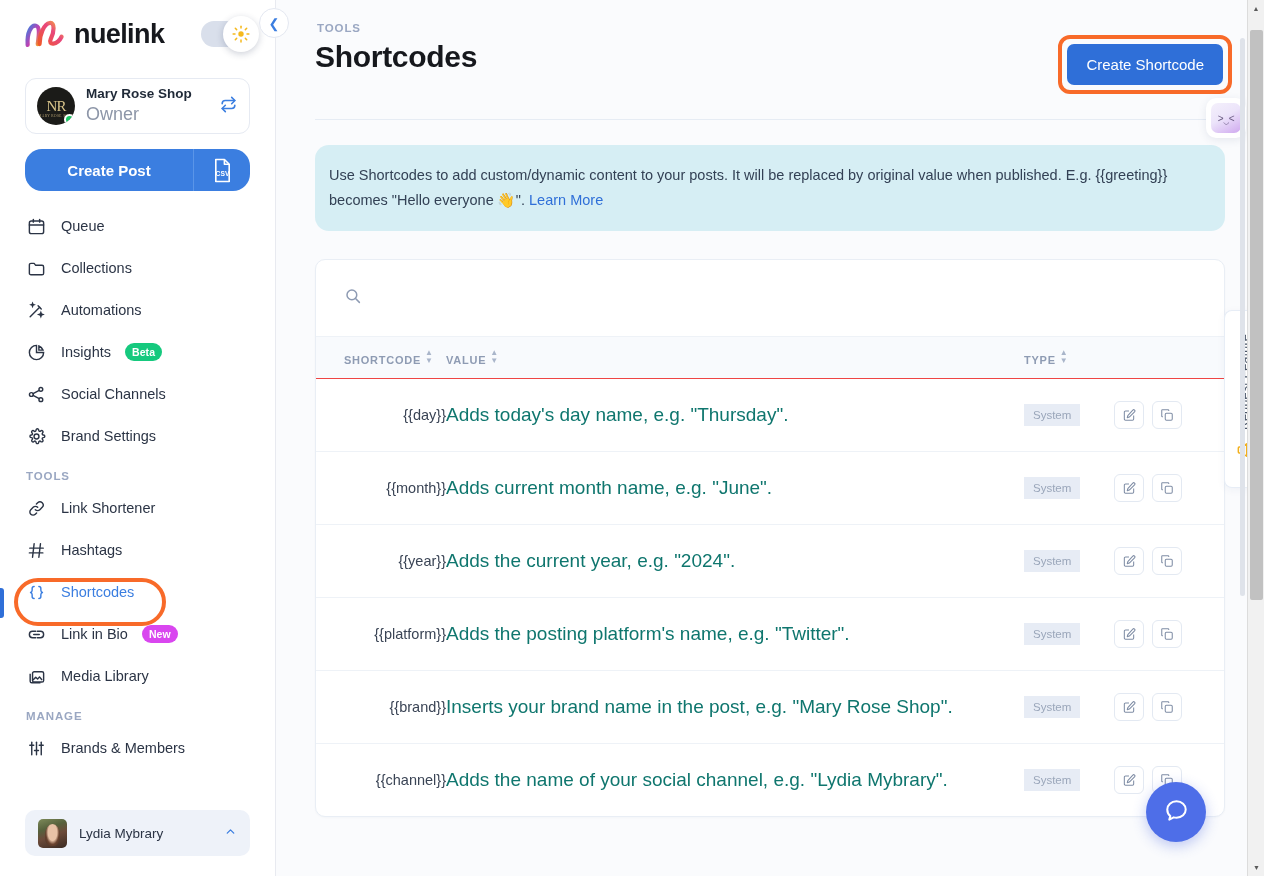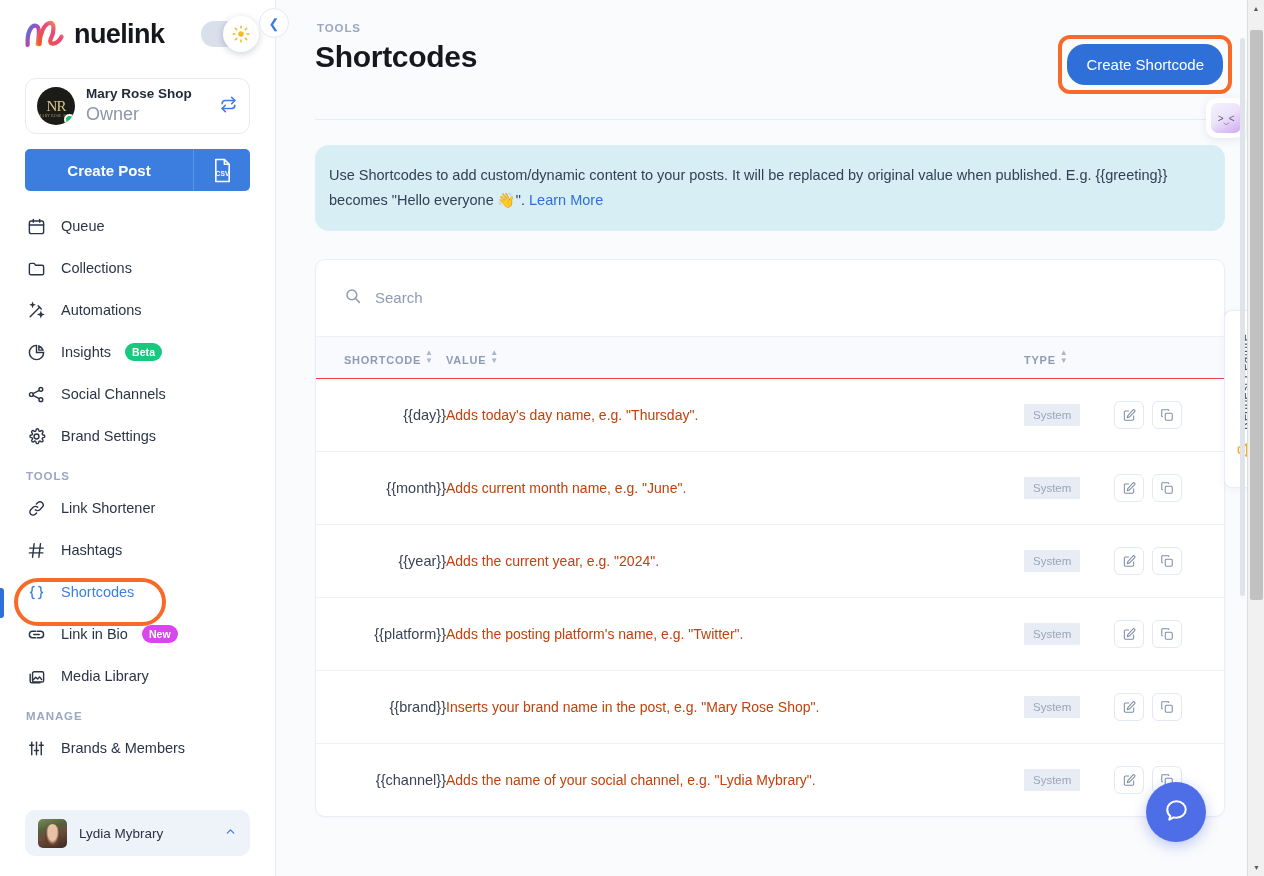--- a/index.html
+++ b/index.html
@@ -69,21 +69,21 @@
     position: absolute; right: 0px; bottom: 0px;
     width: 11px; height: 11px; border-radius: 50%;
     background: #19c964; border: 2px solid #fff;
   }
   .brand-name { font-size: 13.5px; font-weight: bold; color: #1f2937; line-height: 1.25; }
   .brand-role { font-size: 18px; color: #8d96a8; line-height: 1.3; }
   .brand-switch { margin-left: auto; color: #3b7ee0; font-size: 16px; cursor: pointer; }
 
   .create-post-row {
     margin: 15px 25px 0 25px;
-    height: 42px; border-radius: 5px; overflow: hidden;
+    height: 42px; border-radius: 17px; overflow: hidden;
     display: flex; background: #3b7ee0;
   }
   .create-post-btn {
     flex: 1; display: flex; align-items: center; justify-content: center;
     color: #fff; font-size: 15px; font-weight: bold; cursor: pointer;
     border-right: 1px solid #5a95e8;
   }
   .csv-btn {
     width: 56px; display: flex; align-items: center; justify-content: center;
     cursor: pointer;
@@ -148,21 +148,21 @@
 
   .crumb {
     font-size: 11.5px; font-weight: bold; letter-spacing: .9px;
     color: #9aa7c2; padding-left: 2px;
   }
   .title-row { display: flex; align-items: flex-start; margin-top: 6px; }
   .page-title { font-size: 30px; font-weight: bold; color: #16181d; letter-spacing: -0.3px; }
   .create-btn-wrap { margin-left: auto; position: relative; margin-top: 4px; margin-right: 2px; }
   .create-btn {
     background: #2f6fd8; color: #fff; font-size: 15px;
-    border: none; border-radius: 18px; padding: 12px 19px; cursor: pointer;
+    border: none; border-radius: 7px; padding: 12px 19px; cursor: pointer;
   }
   .ring-create {
     position: absolute; left: -9px; top: -9px; right: -9px; bottom: -9px;
     border: 4px solid #f86a29; border-radius: 12px; pointer-events: none;
   }
   .divider { height: 1px; background: #e6ecf4; margin-top: 34px; }
 
   .info-banner {
     margin-top: 25px; background: #d6eef4; border-radius: 14px;
     padding: 18px 14px; color: #334155;
@@ -190,21 +190,21 @@
     font-size: 11px; font-weight: bold; letter-spacing: .75px; color: #8e9bb3;
     text-align: left; padding: 12px 0 12px 0; white-space: nowrap;
   }
   th .sort { display: inline-block; margin-left: 4px; color: #a9b5ca; font-size: 8px; line-height: 1; vertical-align: 1px; }
   th.c-short { width: 130px; padding-left: 28px; }
   th.c-value { width: auto; }
   th.c-type  { width: 200px; }
   tbody td { border-bottom: 1px solid #eef2f7; padding: 22px 0; vertical-align: middle; }
   tbody tr:last-child td { border-bottom: none; }
   td.c-short { padding-left: 28px; font-size: 14.5px; color: #3a4455; white-space: nowrap; text-align: right; }
-  td.c-value { font-size: 14px; color: #c2410c; }
+  td.c-value { font-size: 19px; color: #0f766e; }
   td.c-actions { padding-right: 26px; }
   .type-cell { display: flex; align-items: center; gap: 10px; justify-content: flex-start; }
   .pill {
     background: #e7ecf5; color: #9aa6ba; font-size: 11.5px;
     border-radius: 0; padding: 5px 9px; white-space: nowrap;
   }
   .icon-btn {
     width: 30px; height: 28px; border: 1px solid #e3e9f2; border-radius: 6px;
     background: #fff; display: inline-flex; align-items: center; justify-content: center;
     color: #7f8da5; cursor: pointer;
@@ -521,21 +521,20 @@
 
       <div class="panel">
 
         <div class="search-row">
           <span>
             <svg width="18" height="18" viewBox="0 0 24 24" fill="none" stroke="#8e9bb3" stroke-width="2" stroke-linecap="round">
               <circle cx="10.5" cy="10.5" r="6.5"></circle>
                 <line x1="15.4" y1="15.4" x2="20.5" y2="20.5"></line>
             </svg>
           </span>
-          <input class="search-input" type="text" placeholder="Search" style="">
         </div>
 
         <table>
           <thead>
             <tr>
               <th class="c-short">
                 <span>SHORTCODE</span><span class="sort">▲<br>▼</span>
               </th>
               <th class="c-value">
                 <span>VALUE</span><span class="sort">▲<br>▼</span>

